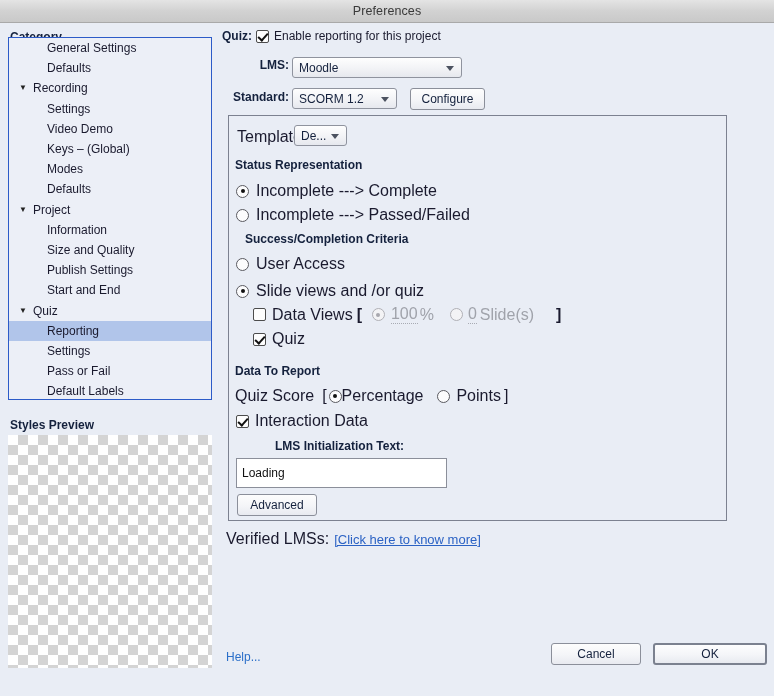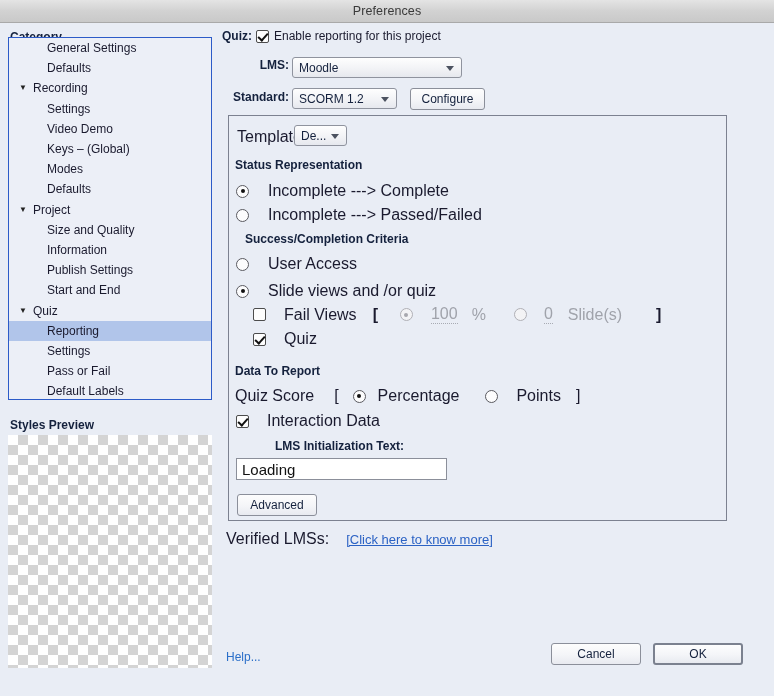--- a/index.html
+++ b/index.html
@@ -56,21 +56,21 @@
   .styles-preview {
     position: absolute; left: 8px; top: 435px; width: 204px; height: 233px;
     background-color: #ffffff;
     background-image:
       linear-gradient(45deg, #d4d4d4 25%, transparent 25%, transparent 75%, #d4d4d4 75%, #d4d4d4),
       linear-gradient(45deg, #d4d4d4 25%, transparent 25%, transparent 75%, #d4d4d4 75%, #d4d4d4);
     background-size: 20px 20px;
     background-position: 0 0, 10px 10px;
   }
 
-  .row { display: flex; align-items: center; gap: 12px; }
+  .row { display: flex; align-items: center; }
 
   .quiz-row { position: absolute; left: 222px; top: 29px; display: flex; align-items: center; }
   .lbl-bold { font-weight: bold; font-size: 12px; color: #14213d; }
   .lbl-plain { font-size: 12px; color: #1a1a2e; }
 
   
   .cb {
     width: 13px; height: 13px; box-sizing: border-box;
     border: 1px solid #4c4c4c; background: #fdfdfd; border-radius: 2px;
     display: inline-block; position: relative; flex: none;
@@ -114,24 +114,24 @@
     box-sizing: border-box; height: 22px;
     background: linear-gradient(to bottom, #fdfdfd 0%, #f4f5f8 55%, #e8eaf0 100%);
     border: 1px solid #8b8f9a; border-radius: 3px;
     display: inline-flex; align-items: center; justify-content: center;
     font-size: 12px; color: #14213d; cursor: default;
   }
   .btn.default { border: 2px solid #7b818f; }
 
   
   .textfield {
-    box-sizing: border-box; height: 22px;
+    box-sizing: border-box; height: 30px;
     background: #ffffff; border: 1px solid #8b8f9a;
     display: flex; align-items: center; padding: 0 5px;
-    font-size: 15px; color: #111;
+    font-size: 12px; color: #111;
   }
 
   
   .group {
     position: absolute; left: 228px; top: 115px; width: 499px; height: 406px;
     background: #e9edf5; border: 1px solid #7c8190; box-sizing: border-box;
   }
 
   .sect-head { font-weight: bold; font-size: 12px; color: #14213d; }
   .gtxt { font-size: 16px; color: #1a1a2e; }
@@ -186,25 +186,25 @@
       <div class="tree-row lvl2">
         <span class="twisty"></span>
         <span class="tname">Defaults</span>
       </div>
       <div class="tree-row lvl1">
         <span class="twisty">▼</span>
         <span class="tname">Project</span>
       </div>
       <div class="tree-row lvl2">
         <span class="twisty"></span>
+        <span class="tname">Information</span>
+      </div>
+      <div class="tree-row lvl2">
+        <span class="twisty"></span>
         <span class="tname">Size and Quality</span>
-      </div>
-      <div class="tree-row lvl2">
-        <span class="twisty"></span>
-        <span class="tname">Information</span>
       </div>
       <div class="tree-row lvl2">
         <span class="twisty"></span>
         <span class="tname">Publish Settings</span>
       </div>
       <div class="tree-row lvl2">
         <span class="twisty"></span>
         <span class="tname">Start and End</span>
       </div>
       <div class="tree-row lvl1">
@@ -286,21 +286,21 @@
       <span class="gtxt" style="margin-left:7px;">User Access</span>
     </div>
 
     <div class="abs row" style="left:7px; top:166px;align-items:center;">
       <span class="rb checked"></span>
       <span class="gtxt" style="margin-left:7px;">Slide views and /or quiz</span>
     </div>
 
     <div class="abs row" style="left:24px; top:189px;">
       <span class="cb"></span>
-      <span class="gtxt" style="margin-left:6px;">Fail Views</span>
+      <span class="gtxt" style="margin-left:6px;">Data Views</span>
       <span class="gtxt" style="margin-left:4px; font-weight:bold;">[</span>
       <span class="rb disabled checked" style="margin-left:10px;"></span>
       <span class="gtxt dim dotted" style="margin-left:6px;">100</span>
       <span class="gtxt dim" style="margin-left:2px;">%</span>
       <span class="rb disabled" style="margin-left:16px;"></span>
       <span class="gtxt dim dotted" style="margin-left:5px;">0</span>
       <span class="gtxt dim" style="margin-left:3px;">Slide(s)</span>
       <span class="gtxt" style="margin-left:22px; font-weight:bold;">]</span>
     </div>
 
@@ -341,17 +341,17 @@
     <span class="gtxt">Verified LMSs:</span>
     <span class="link" style="margin-left:5px;">[Click here to know more]</span>
   </div>
 
   <div class="abs link-plain" style="left:226px; top:650px;">Help...</div>
 
   <div class="btn abs" style="left:551px; top:643px; width:90px;">
     <span>Cancel</span>
   </div>
 
-  <div class="btn default abs" style="left:653px; top:643px; width:90px;">
+  <div class="btn default abs" style="left:653px; top:643px; width:114px;">
     <span>OK</span>
   </div>
 
 </div>
 
 </body></html>

